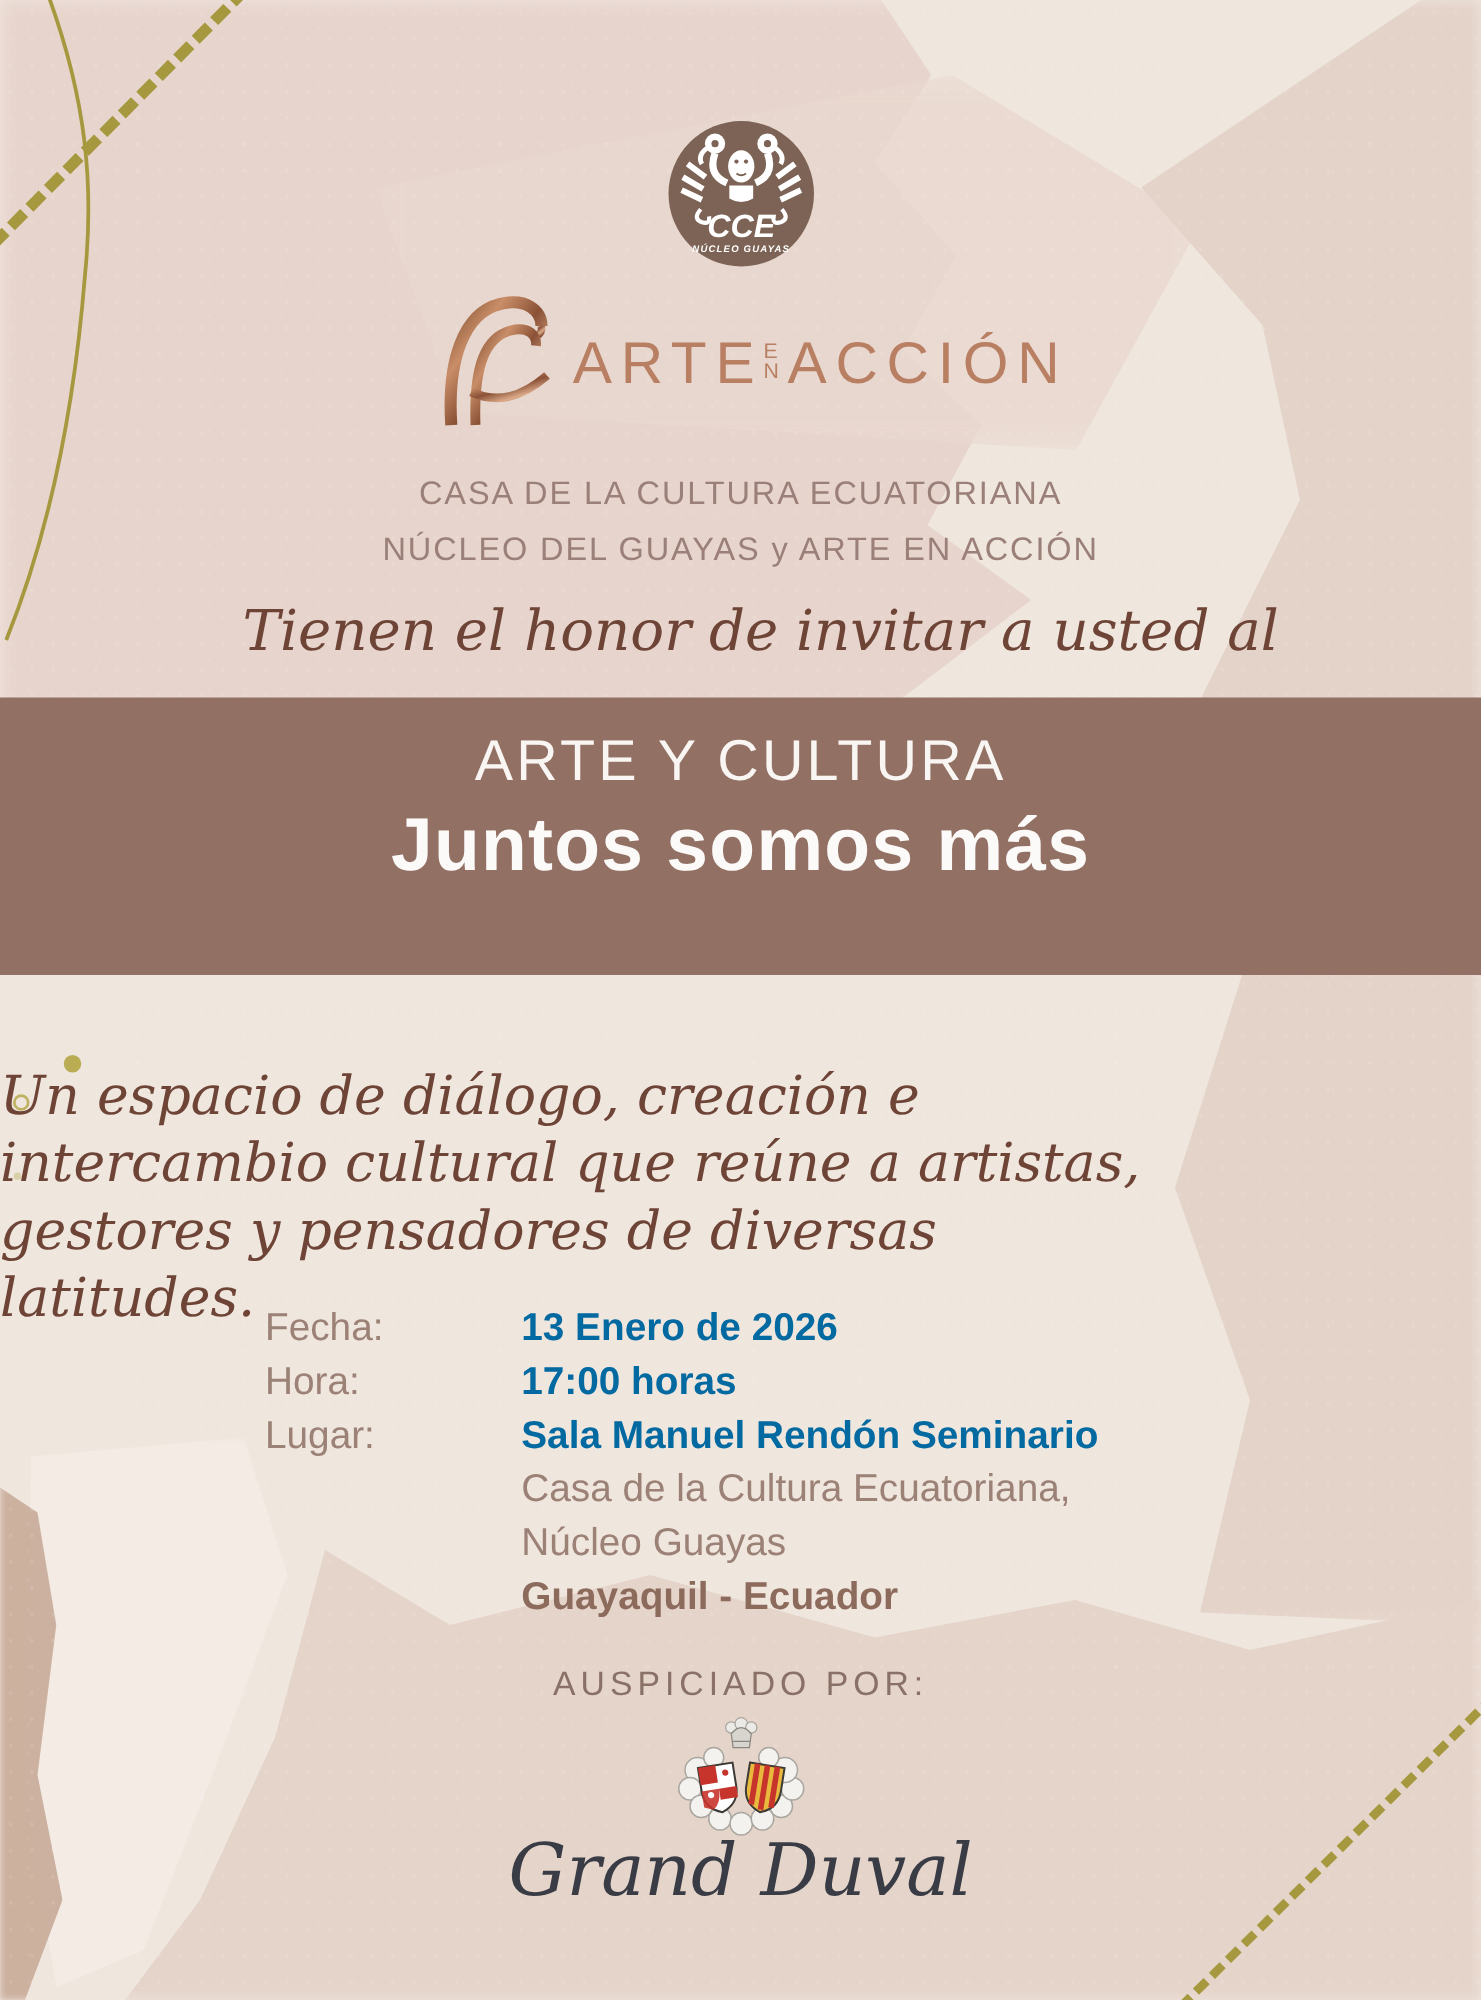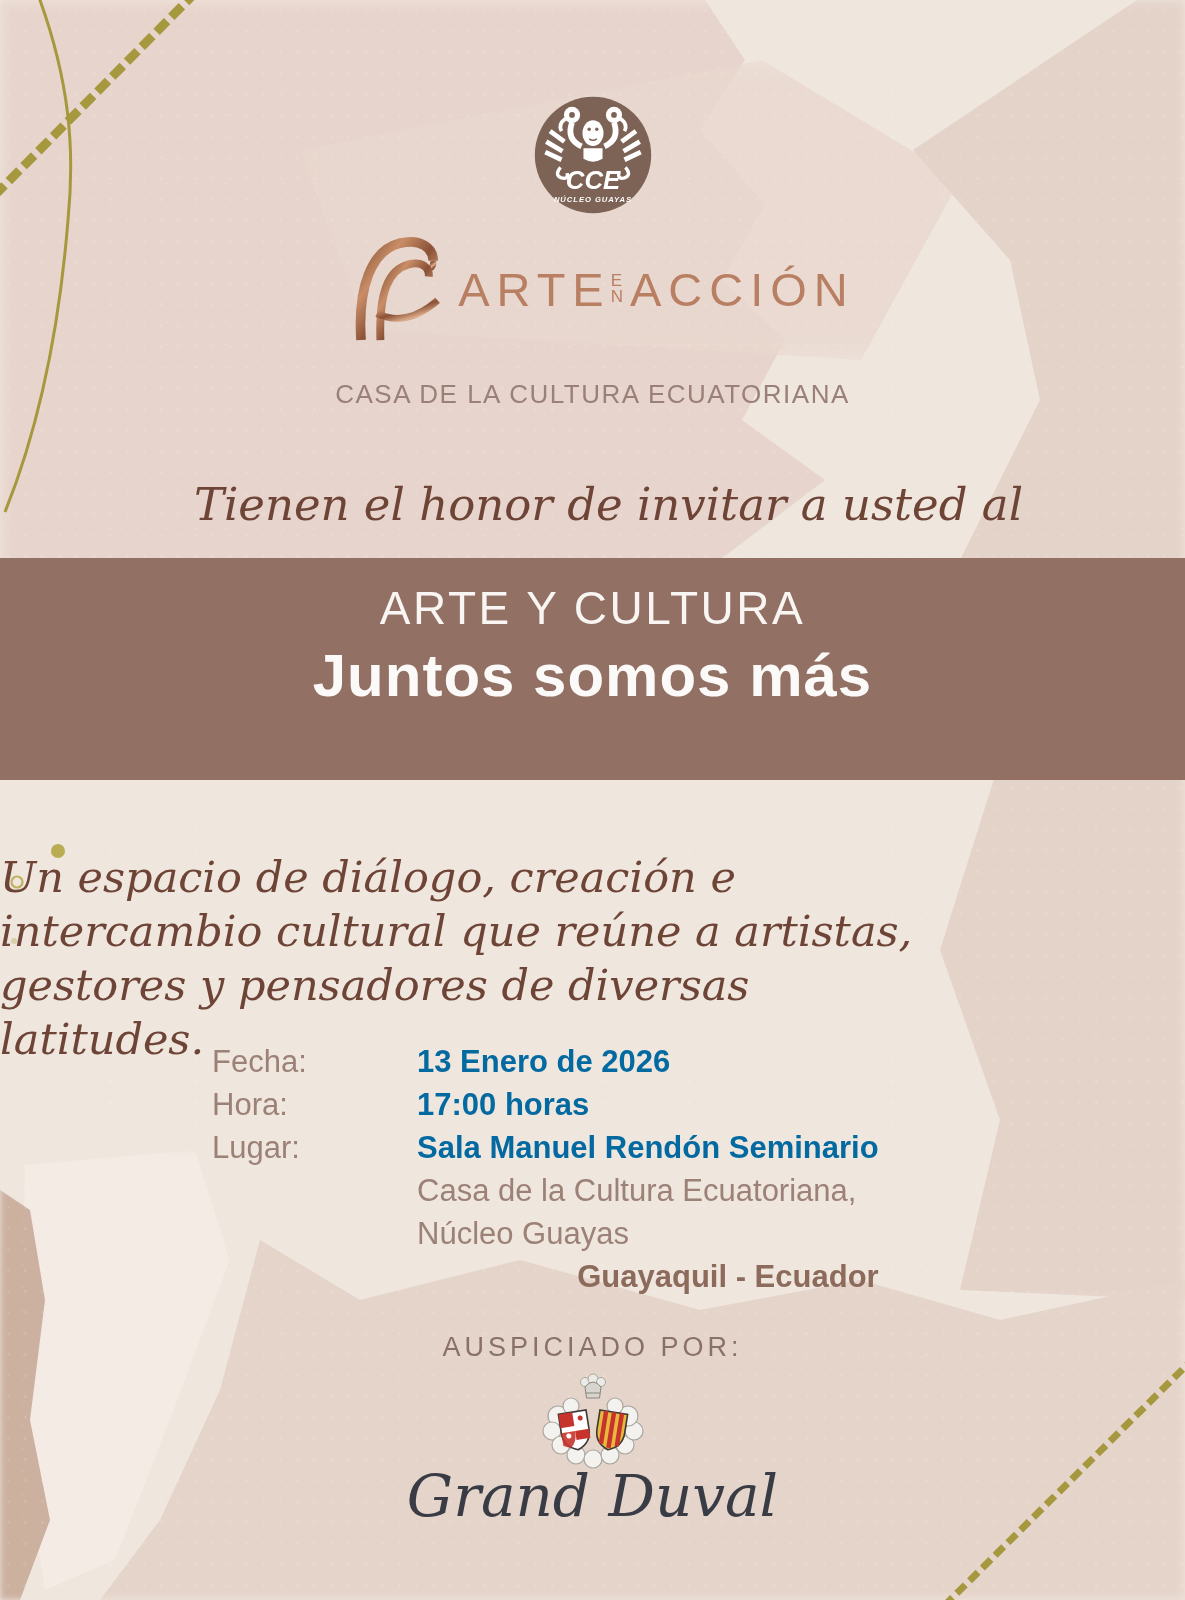--- a/index.html
+++ b/index.html
@@ -60,21 +60,21 @@
   .banner-tagline{font-size:60px;font-weight:700;letter-spacing:1px;margin-top:7px;}
 
   .description{position:absolute;top:850px;left:0;width:100%;
     font-size:43px;line-height:54px;}
 
   .details{position:absolute;left:212px;top:1040px;font-size:31px;line-height:43px;}
   .details-grid{display:grid;grid-template-columns:205px auto;}
   .d-label{color:#9c8177;}
   .d-value{color:#0369a1;font-weight:700;}
   .d-extra{margin-left:205px;color:#9c8177;}
-  .d-extra.bold{color:#8d6b5c;font-weight:700;text-align:right;}
+  .d-extra.bold{color:#8d6b5c;font-weight:700;}
 
   .sponsor-heading{position:absolute;top:1332px;left:0;width:100%;text-align:center;
     font-size:27px;letter-spacing:4px;color:#8a7168;}
   .crest{position:absolute;top:1372px;left:50%;transform:translateX(-50%);width:124px;height:104px;}
   .sponsor-name{position:absolute;top:1462px;left:0;width:100%;text-align:center;
     font-family:"DejaVu Serif",serif;font-style:italic;font-size:58px;color:#3a3c45;}
 </style>
 </head>
 <body>
 
@@ -144,20 +144,21 @@
         <span class="arte-en">
           <span>E</span>
           <span>N</span>
         </span>
         <span class="arte-word">ACCIÓN</span>
       </div>
     </div>
 
     <div class="org-block">
       <div>CASA DE LA CULTURA ECUATORIANA</div>
+      <div>NÚCLEO DEL GUAYAS y ARTE EN ACCIÓN</div>
     </div>
 
     <div class="invite script">Tienen el honor de invitar a usted al</div>
 
     <div class="banner">
       <div class="banner-line">ARTE Y CULTURA</div>
       <div class="banner-tagline">Juntos somos más</div>
     </div>
 
     <div class="description script">

